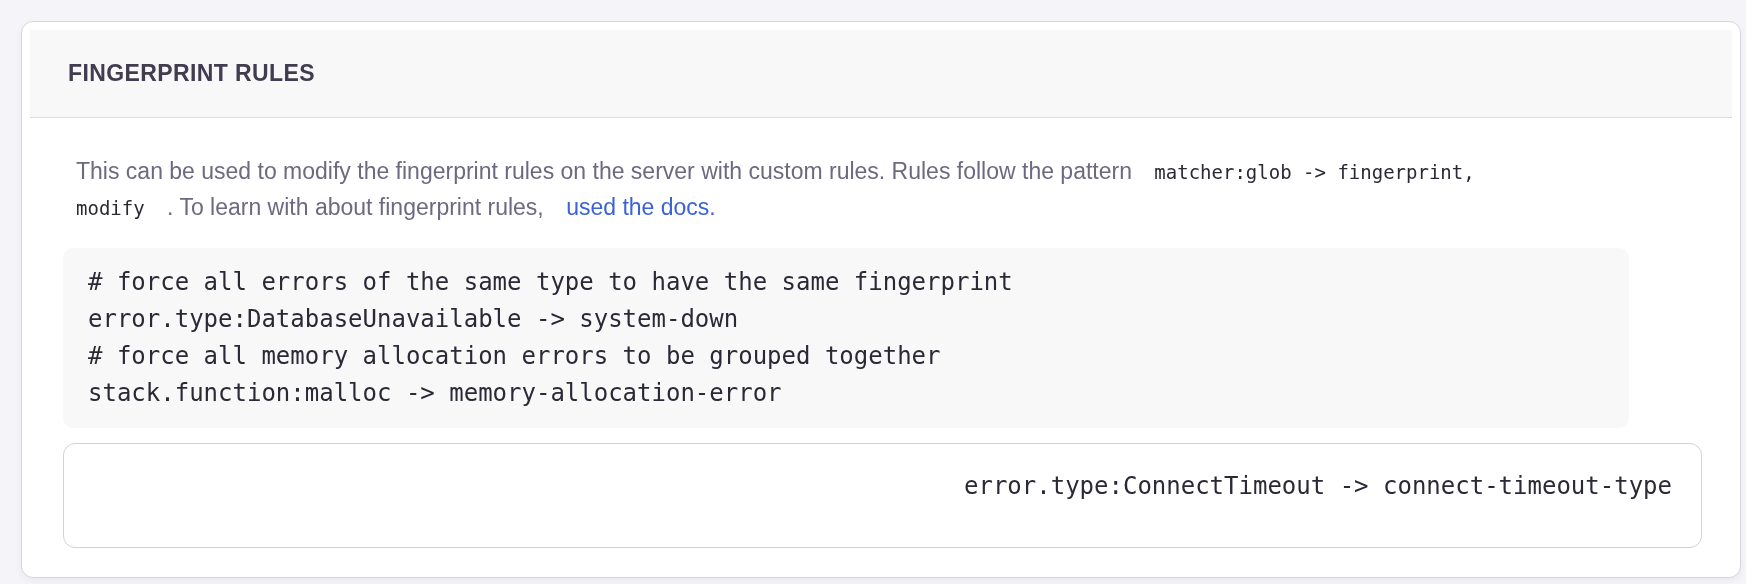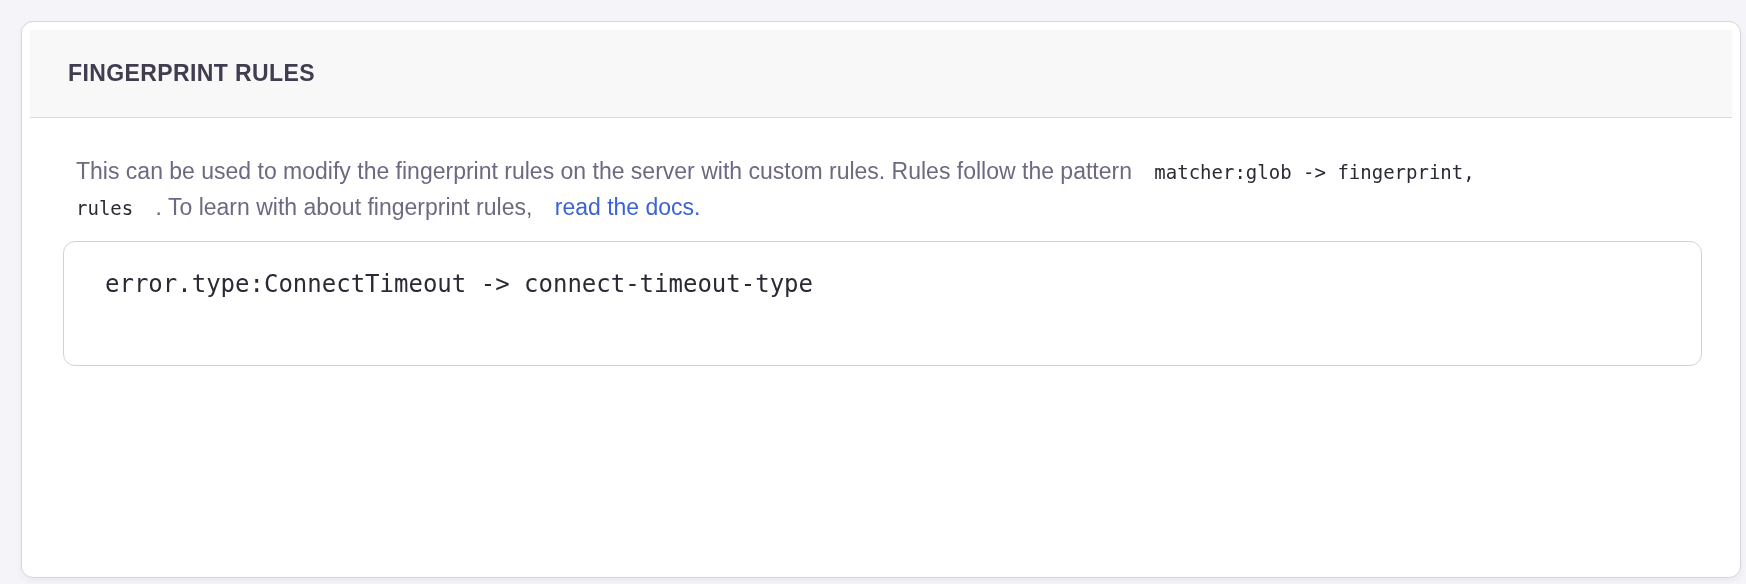--- a/index.html
+++ b/index.html
@@ -63,52 +63,57 @@
     font-size: 24px;
     line-height: 37px;
     color: #2c2936;
     white-space: pre;
     overflow: hidden;
   }
   .rules-input {
     display: block;
     margin: 15px 0 0 3px;
     width: calc(100% - 3px);
-    height: 125px;
+    height: 105px;
     background: #ffffff;
     border: 1.5px solid #d3d0dc;
     border-radius: 12px;
-    padding: 24px 41px;
+    padding: 24px 29px;
     font-family: "DejaVu Sans Mono", monospace;
     font-size: 24px;
     line-height: 37px;
     color: #2c2936;
     resize: none;
     outline: none;
     white-space: pre;
     overflow: hidden;
+    text-align: right;
   }
 </style>
 </head>
 <body>
 
 <section class="panel">
 
   <header class="panel-header">
     <h2 class="panel-title">FINGERPRINT RULES</h2>
   </header>
 
   <div class="panel-body">
 
     <p class="description">
       <span>This can be used to modify the fingerprint rules on the server with custom rules. Rules follow the pattern</span>
       <code class="inline-code">matcher:glob -&gt; fingerprint,</code>
       <br>
-      <code class="inline-code">rules</code>
+      <code class="inline-code">modify</code>
       <span>. To learn with about fingerprint rules,</span>
-      <a class="docs-link" href="#">read the docs.</a>
+      <a class="docs-link" href="#">used the docs.</a>
     </p>
 
+    <pre class="example-block"># force all errors of the same type to have the same fingerprint
+error.type:DatabaseUnavailable -&gt; system-down
+# force all memory allocation errors to be grouped together
+stack.function:malloc -&gt; memory-allocation-error</pre>
 
     <textarea class="rules-input" spellcheck="false" style="">error.type:ConnectTimeout -&gt; connect-timeout-type</textarea>
 
   </div>
 </section>
 
 </body></html>

